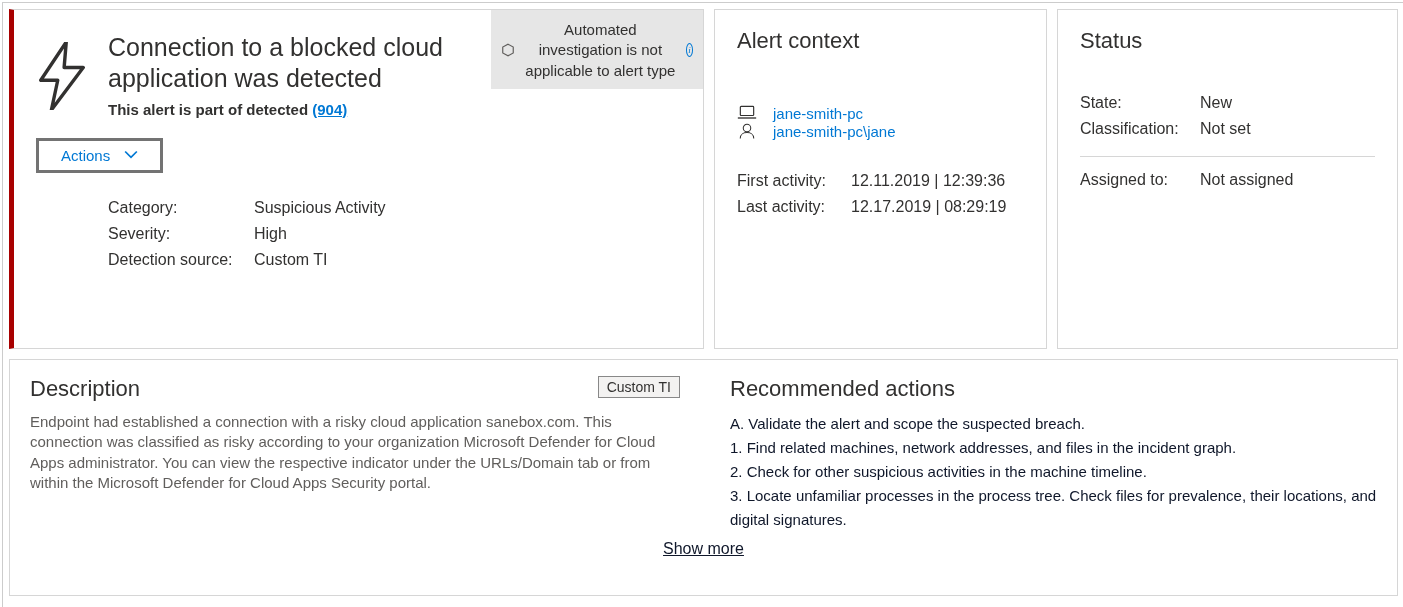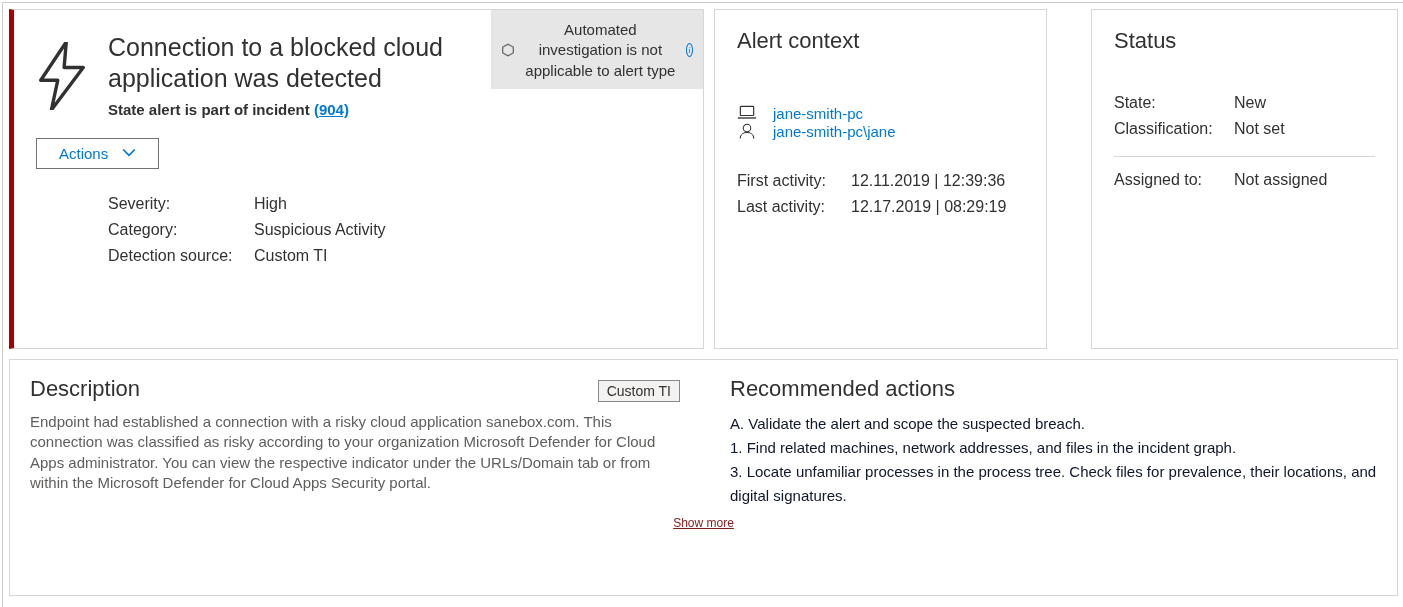--- a/index.html
+++ b/index.html
@@ -30,21 +30,20 @@
   .card.main {
     flex: 0 0 695px;
     border-left: 5px solid #a80000;
     display: flex;
   }
   .card.context {
     flex: 0 0 333px;
   }
   .card.status {
     flex: 1;
-    margin-left: 34px;
   }
   .bolt-wrap {
     width: 72px;
     padding-top: 14px;
     flex-shrink: 0;
   }
   .bolt {
     width: 52px;
     height: 68px;
   }
@@ -60,21 +59,21 @@
   .incident-line {
     font-size: 15px;
     font-weight: 600;
     margin-bottom: 20px;
   }
   .incident-line .num {
     color: #0078d4;
     font-weight: 600;
   }
   .actions-btn {
-    border: 1px solid #737373;
+    border: 3px solid #737373;
     color: #0078d4;
     background: #fff;
     padding: 6px 22px;
     font-size: 15px;
     display: inline-flex;
     align-items: center;
     gap: 14px;
     cursor: pointer;
     margin-left: -72px;
     margin-bottom: 26px;
@@ -148,21 +147,21 @@
     height: 237px;
   }
   .bottom-grid {
     display: flex;
     gap: 50px;
   }
   .desc-col { flex: 0 0 650px; }
   .rec-col { flex: 1; }
   .desc-head {
     display: flex;
-    align-items: flex-end;
+    align-items: flex-start;
     justify-content: space-between;
     margin-bottom: 10px;
   }
   .desc-head h3, .rec-col h3 {
     font-size: 22px;
     font-weight: 400;
   }
   .tag {
     border: 1px solid #888;
     background: #f3f2f1;
@@ -177,22 +176,22 @@
   }
   .rec-list {
     font-size: 15px;
     color: #0f172a;
     line-height: 1.6;
     margin-top: 10px;
   }
   .show-more {
     display: block;
     text-align: center;
-    color: #7f1d1d;
-    font-size: 12px;
+    color: #0f172a;
+    font-size: 16px;
     text-decoration: underline;
     padding: 8px 0 4px;
     cursor: pointer;
   }
 </style>
 </head>
 <body>
 
 <div class="page">
 
@@ -200,35 +199,35 @@
 
     <div class="card main">
       <div class="bolt-wrap">
         <svg class="bolt" viewBox="0 0 24 32">
           <path d="M14 0 L2 18 H10 L7 32 L22 12 H13 Z" fill="none" stroke="#323130" stroke-width="1.6" stroke-linejoin="round"></path>
         </svg>
       </div>
       <div class="main-body">
         <h1 class="alert-title">Connection to a blocked cloud application was detected</h1>
         <div class="incident-line">
-          <span>State alert is part of incident </span><a href="#" class="num">(904)</a>
+          <span>This alert is part of detected </span><a href="#" class="num">(904)</a>
         </div>
         <button class="actions-btn">
           <span>Actions</span>
           <svg class="chev" viewBox="0 0 12 12">
               <path d="M1 3 L6 8 L11 3" fill="none" stroke="#0078d4" stroke-width="1.5"></path>
             </svg>
         </button>
         <div class="kv">
+          <div class="k">Category:</div>
+          <div class="v">Suspicious Activity</div>
+        </div>
+        <div class="kv">
           <div class="k">Severity:</div>
           <div class="v">High</div>
-        </div>
-        <div class="kv">
-          <div class="k">Category:</div>
-          <div class="v">Suspicious Activity</div>
         </div>
         <div class="kv">
           <div class="k">Detection source:</div>
           <div class="v">Custom TI</div>
         </div>
       </div>
       <div class="auto-banner">
         <svg class="hex" viewBox="0 0 24 24">
           <path d="M12 2 L21 7 V17 L12 22 L3 17 V7 Z" fill="none" stroke="#605e5c" stroke-width="2"></path>
         </svg>
@@ -288,20 +287,21 @@
           <h3>Description</h3>
           <span class="tag">Custom TI</span>
         </div>
         <p class="desc-body">Endpoint had established a connection with a risky cloud application sanebox.com. This connection was classified as risky according to your organization Microsoft Defender for Cloud Apps administrator. You can view the respective indicator under the URLs/Domain tab or from within the Microsoft Defender for Cloud Apps Security portal.</p>
       </div>
       <div class="rec-col">
         <h3>Recommended actions</h3>
         <div class="rec-list">
           <div>A. Validate the alert and scope the suspected breach.</div>
           <div>1. Find related machines, network addresses, and files in the incident graph.</div>
+          <div>2. Check for other suspicious activities in the machine timeline.</div>
           <div>3. Locate unfamiliar processes in the process tree. Check files for prevalence, their locations, and digital signatures.</div>
         </div>
       </div>
     </div>
     <a class="show-more">Show more</a>
   </div>
 
 </div>
 
 </body></html>

